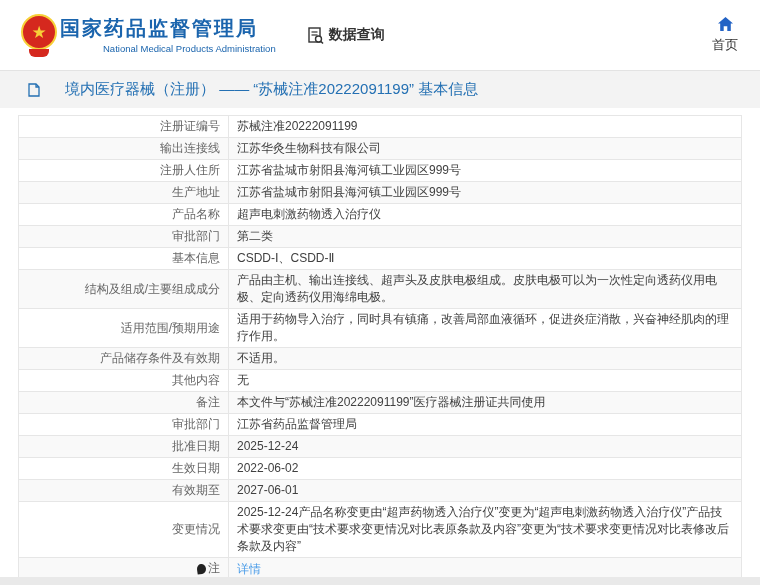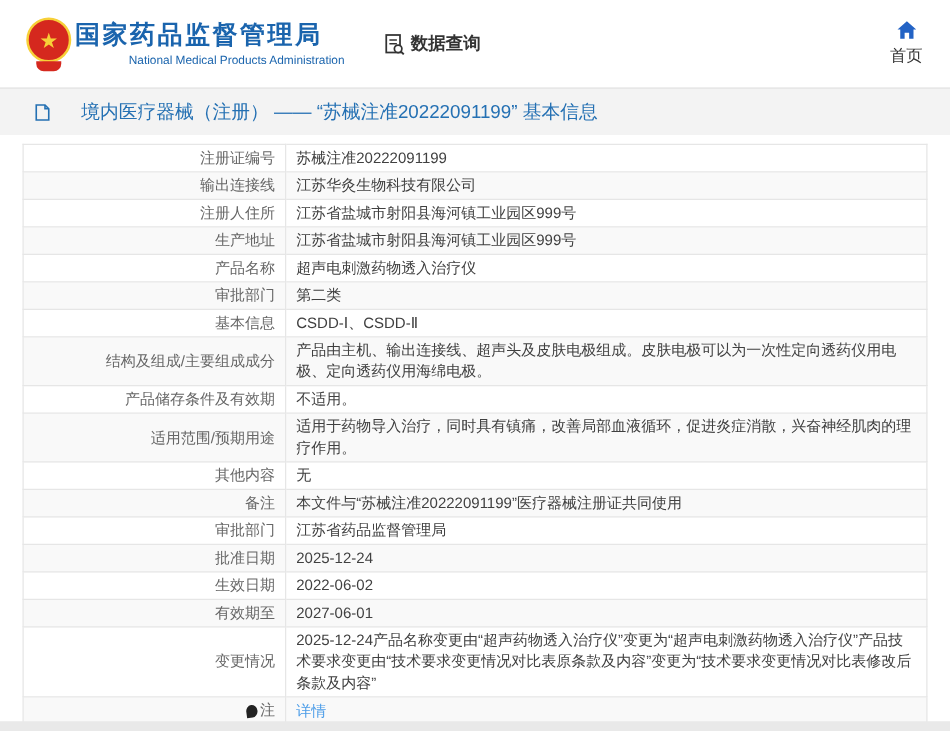--- a/index.html
+++ b/index.html
@@ -137,26 +137,26 @@
           </tr>
           <tr>
             <td class="cell-label">基本信息</td>
             <td class="cell-value">CSDD-Ⅰ、CSDD-Ⅱ</td>
           </tr>
           <tr>
             <td class="cell-label">结构及组成/主要组成成分</td>
             <td class="cell-value">产品由主机、输出连接线、超声头及皮肤电极组成。皮肤电极可以为一次性定向透药仪用电极、定向透药仪用海绵电极。</td>
           </tr>
           <tr>
+            <td class="cell-label">适用范围/预期用途</td>
+            <td class="cell-value">适用于药物导入治疗，同时具有镇痛，改善局部血液循环，促进炎症消散，兴奋神经肌肉的理疗作用。</td>
+          </tr>
+          <tr>
             <td class="cell-label">产品储存条件及有效期</td>
             <td class="cell-value">不适用。</td>
-          </tr>
-          <tr>
-            <td class="cell-label">适用范围/预期用途</td>
-            <td class="cell-value">适用于药物导入治疗，同时具有镇痛，改善局部血液循环，促进炎症消散，兴奋神经肌肉的理疗作用。</td>
           </tr>
           <tr>
             <td class="cell-label">其他内容</td>
             <td class="cell-value">无</td>
           </tr>
           <tr>
             <td class="cell-label">备注</td>
             <td class="cell-value">本文件与“苏械注准20222091199”医疗器械注册证共同使用</td>
           </tr>
           <tr>

